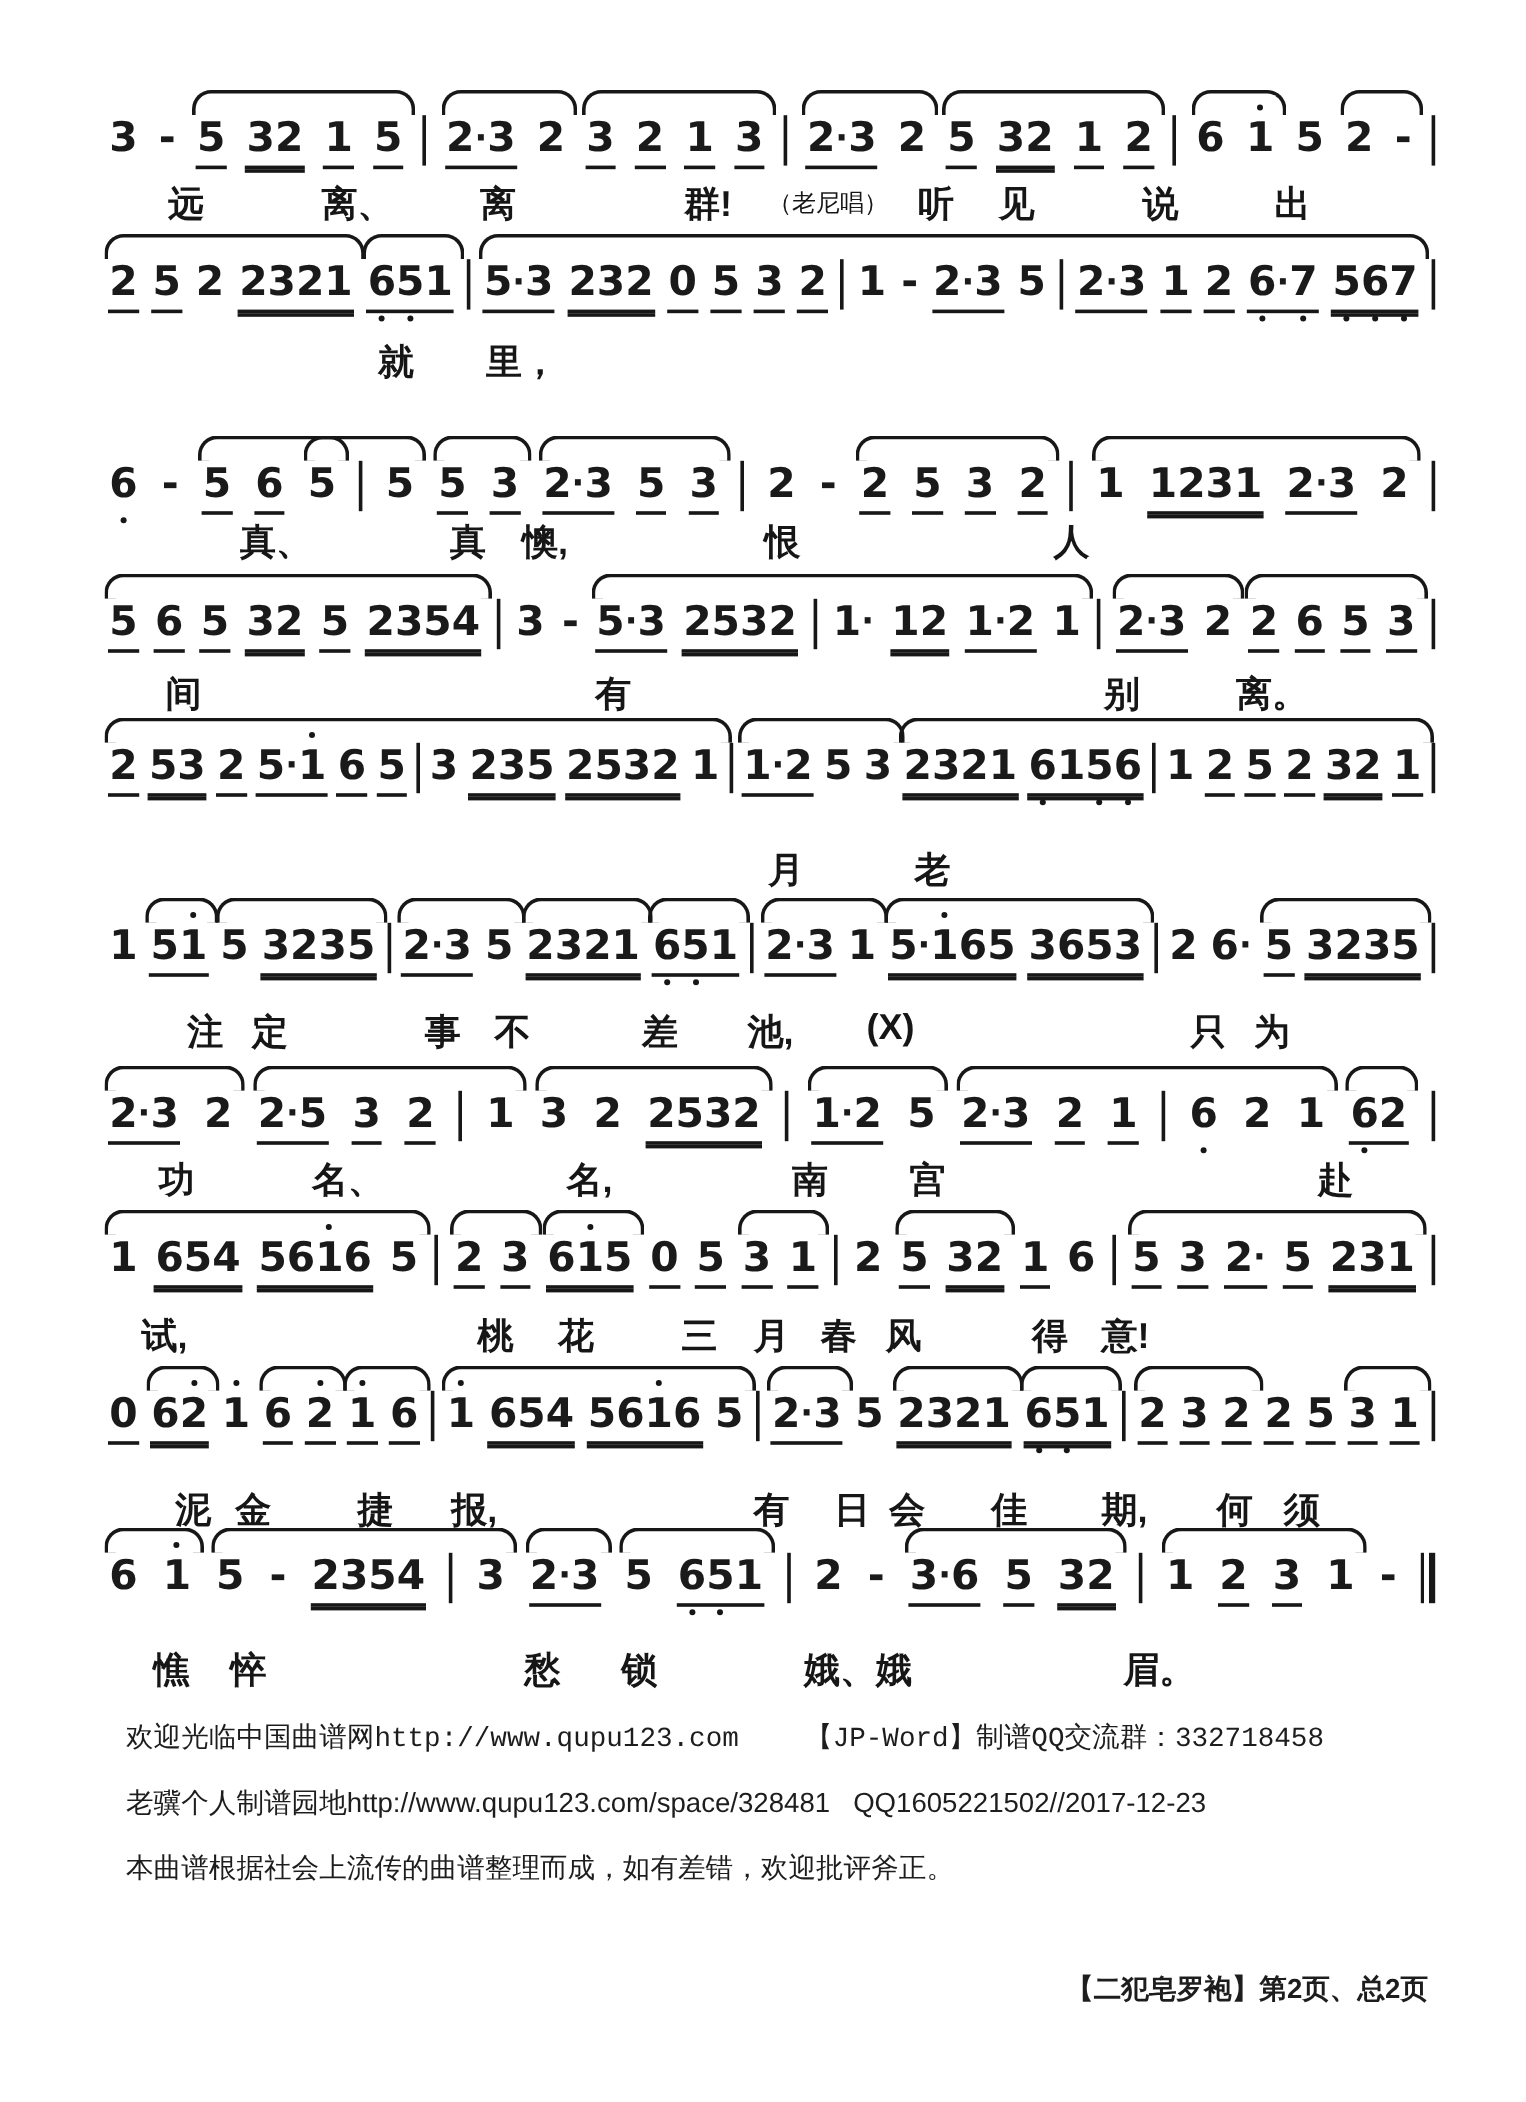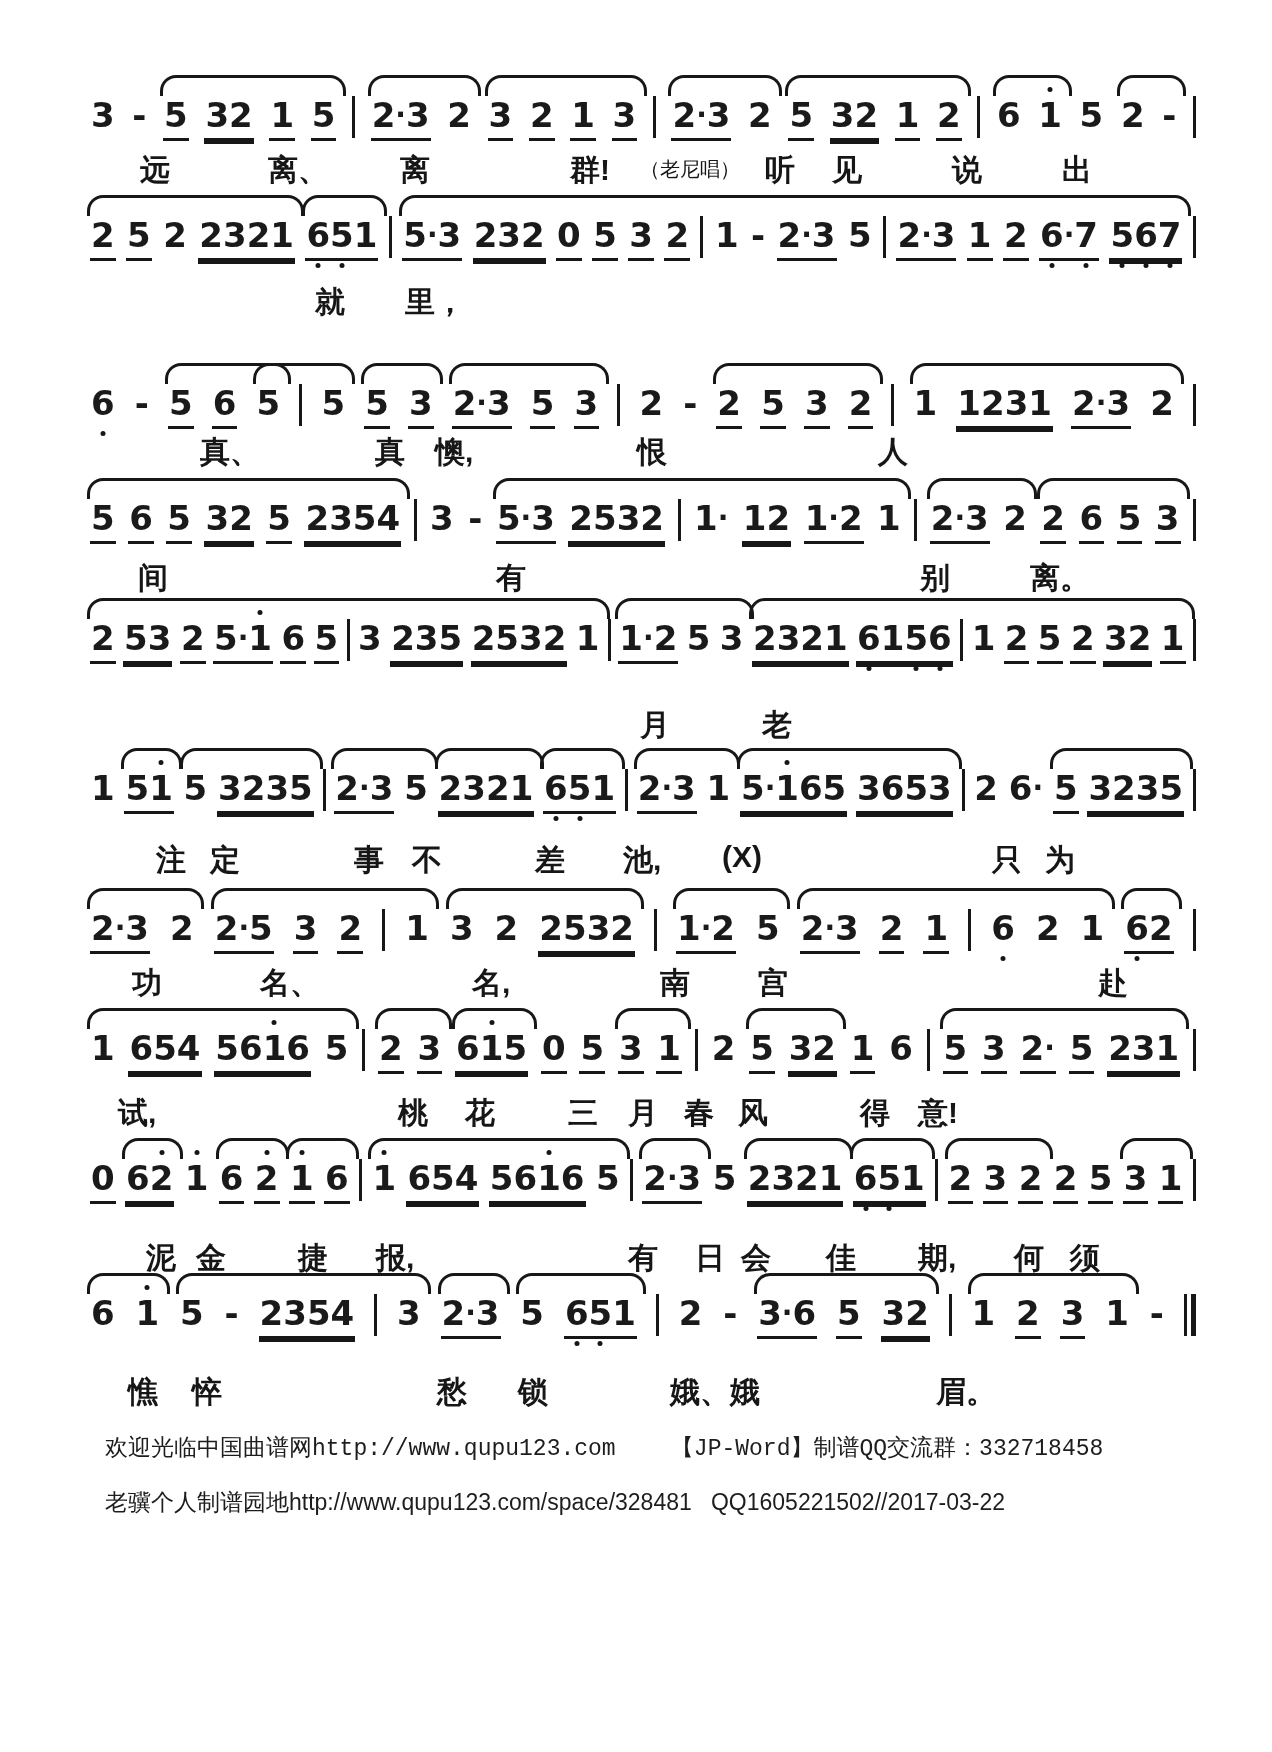--- a/index.html
+++ b/index.html
@@ -968,15 +968,17 @@
         <span class="lyric" style="left: 102px; top: 79px;">悴</span>
         <span class="lyric" style="left: 347px; top: 79px;">愁</span>
         <span class="lyric" style="left: 428px; top: 79px;">锁</span>
         <span class="lyric" style="left: 580px; top: 79px;">娥、</span>
         <span class="lyric" style="left: 640px; top: 79px;">娥</span>
         <span class="lyric" style="left: 846px; top: 79px;">眉。</span>
       </div>
     </div>
 
   <div class="ft f1">欢迎光临中国曲谱网http://www.qupu123.com    【JP-Word】制谱QQ交流群：332718458</div>
-  <div class="ft f2">老骥个人制谱园地http://www.qupu123.com/space/328481   QQ1605221502//2017-03-22</div>
+  <div class="ft f2">老骥个人制谱园地http://www.qupu123.com/space/328481   QQ1605221502//2017-12-23</div>
+  <div class="ft f3">本曲谱根据社会上流传的曲谱整理而成，如有差错，欢迎批评斧正。</div>
 
+  <div class="plabel">【二犯皂罗袍】第2页、总2页</div>
 </div>
 
 </body></html>

